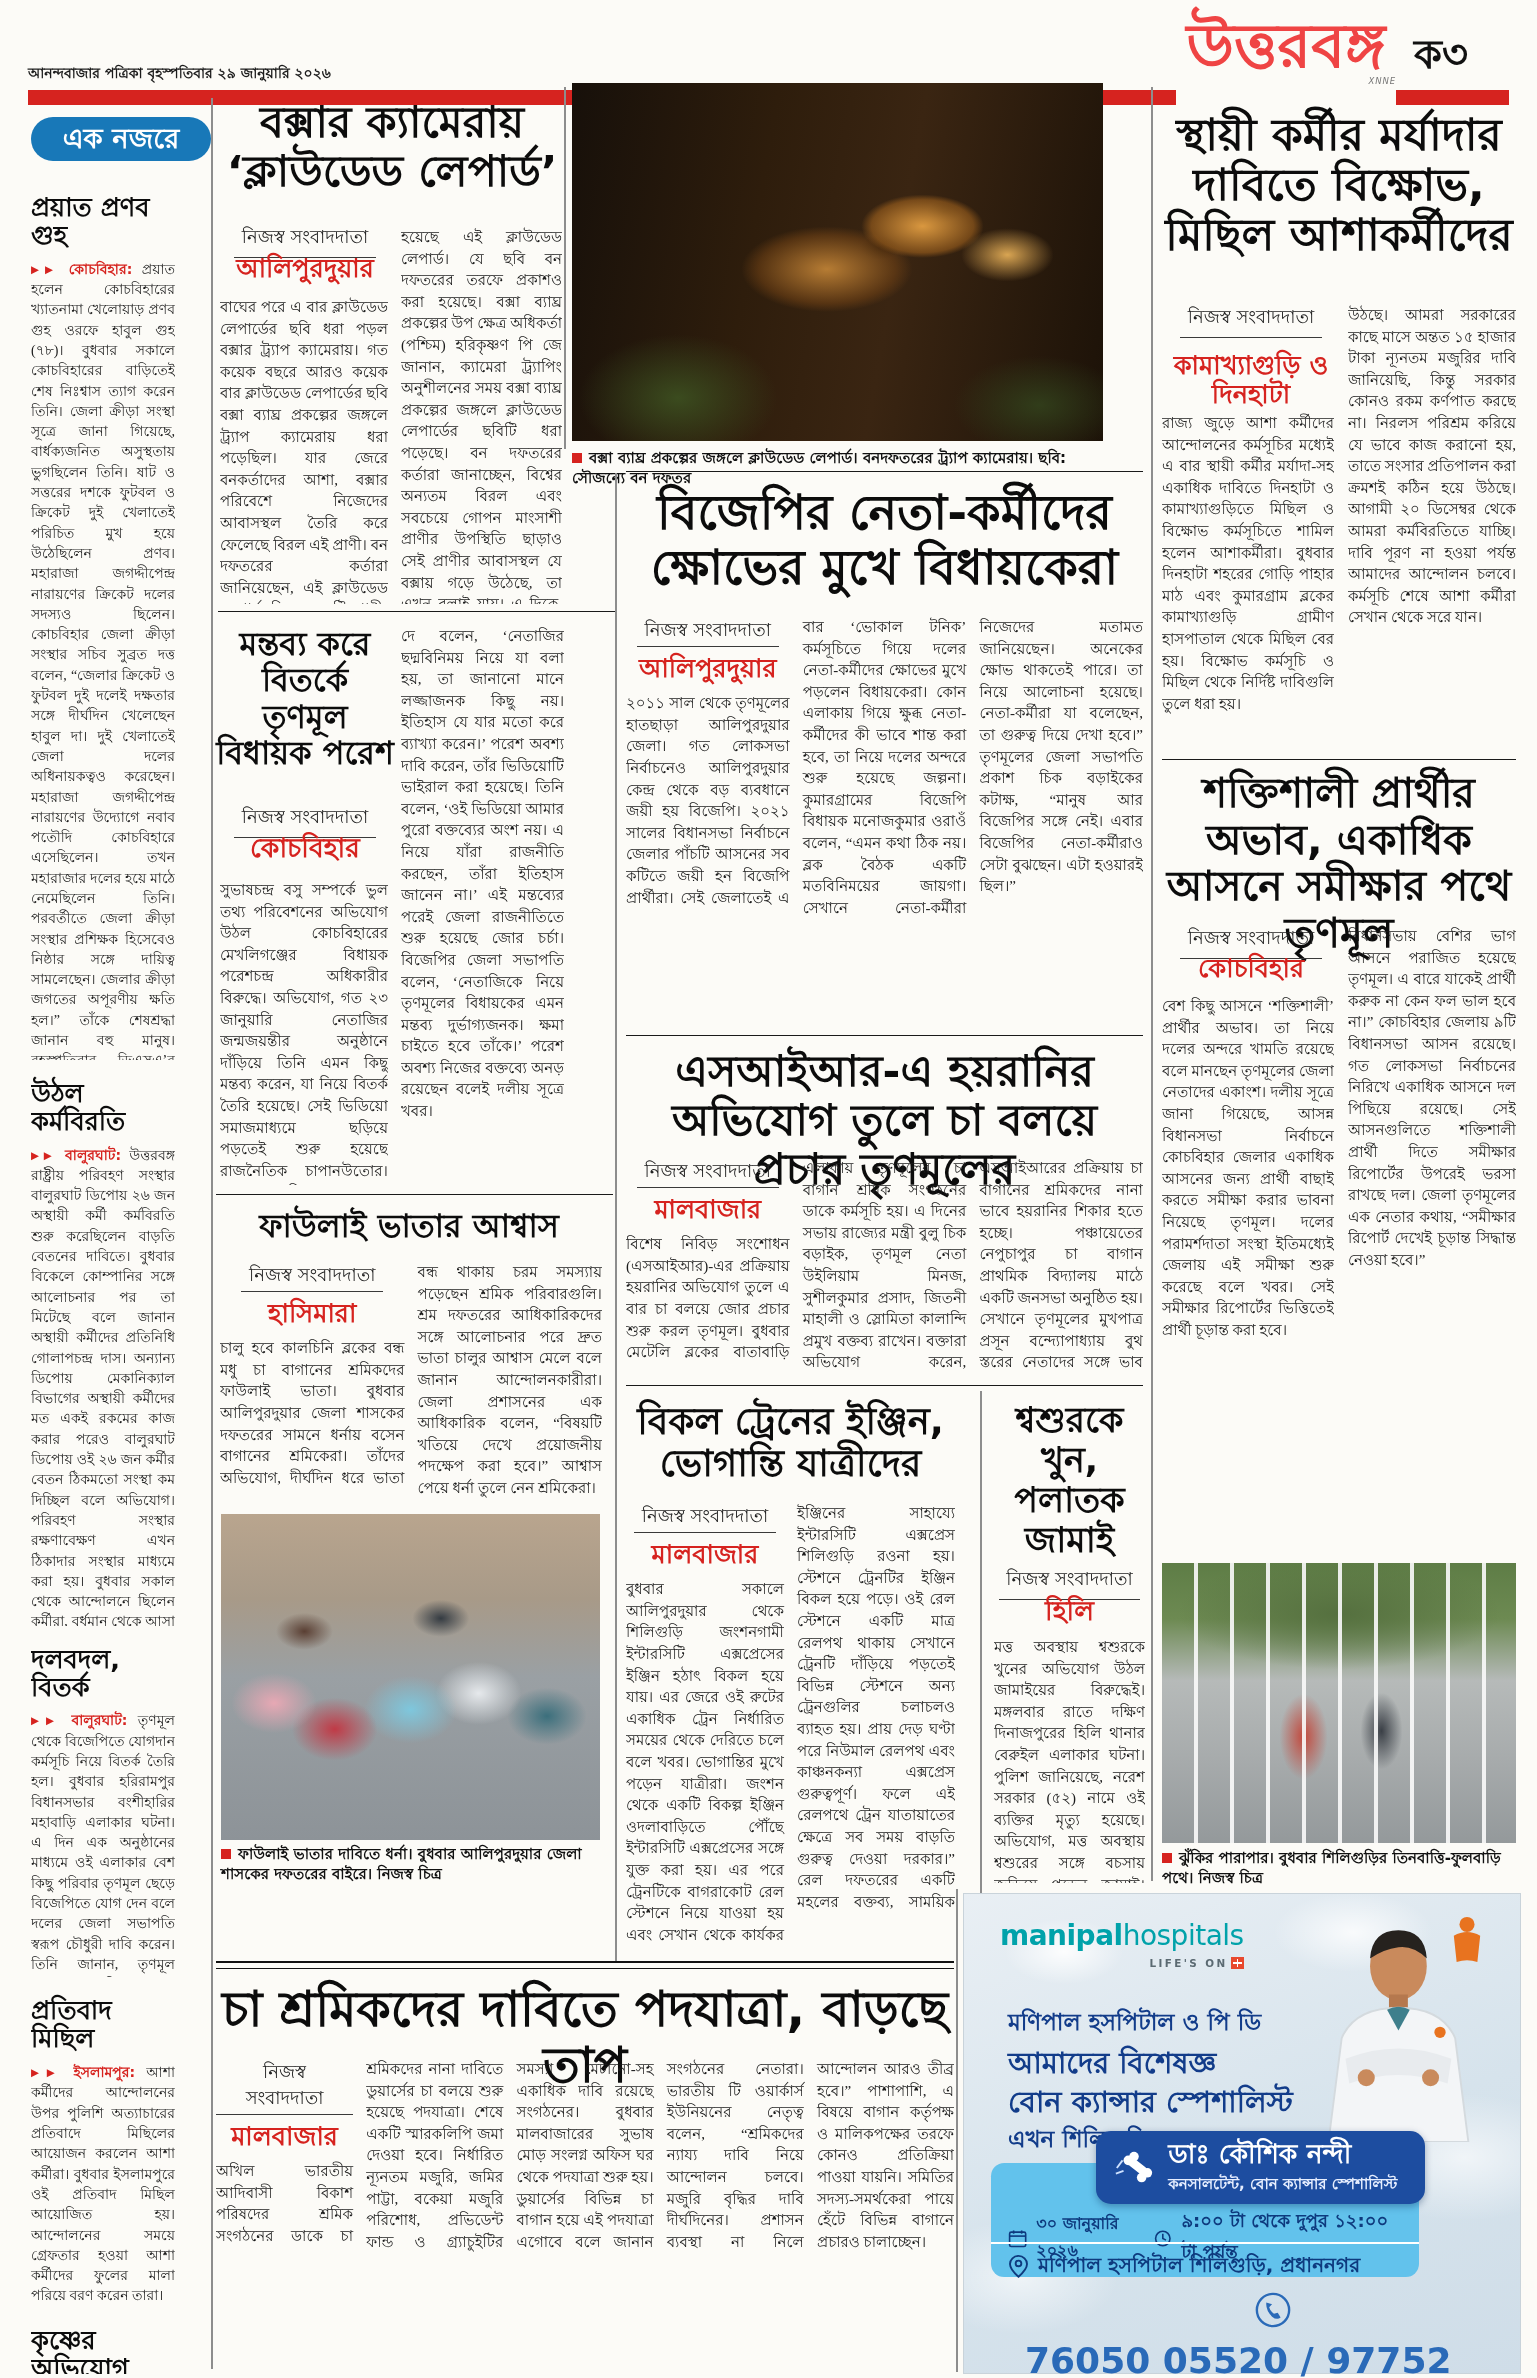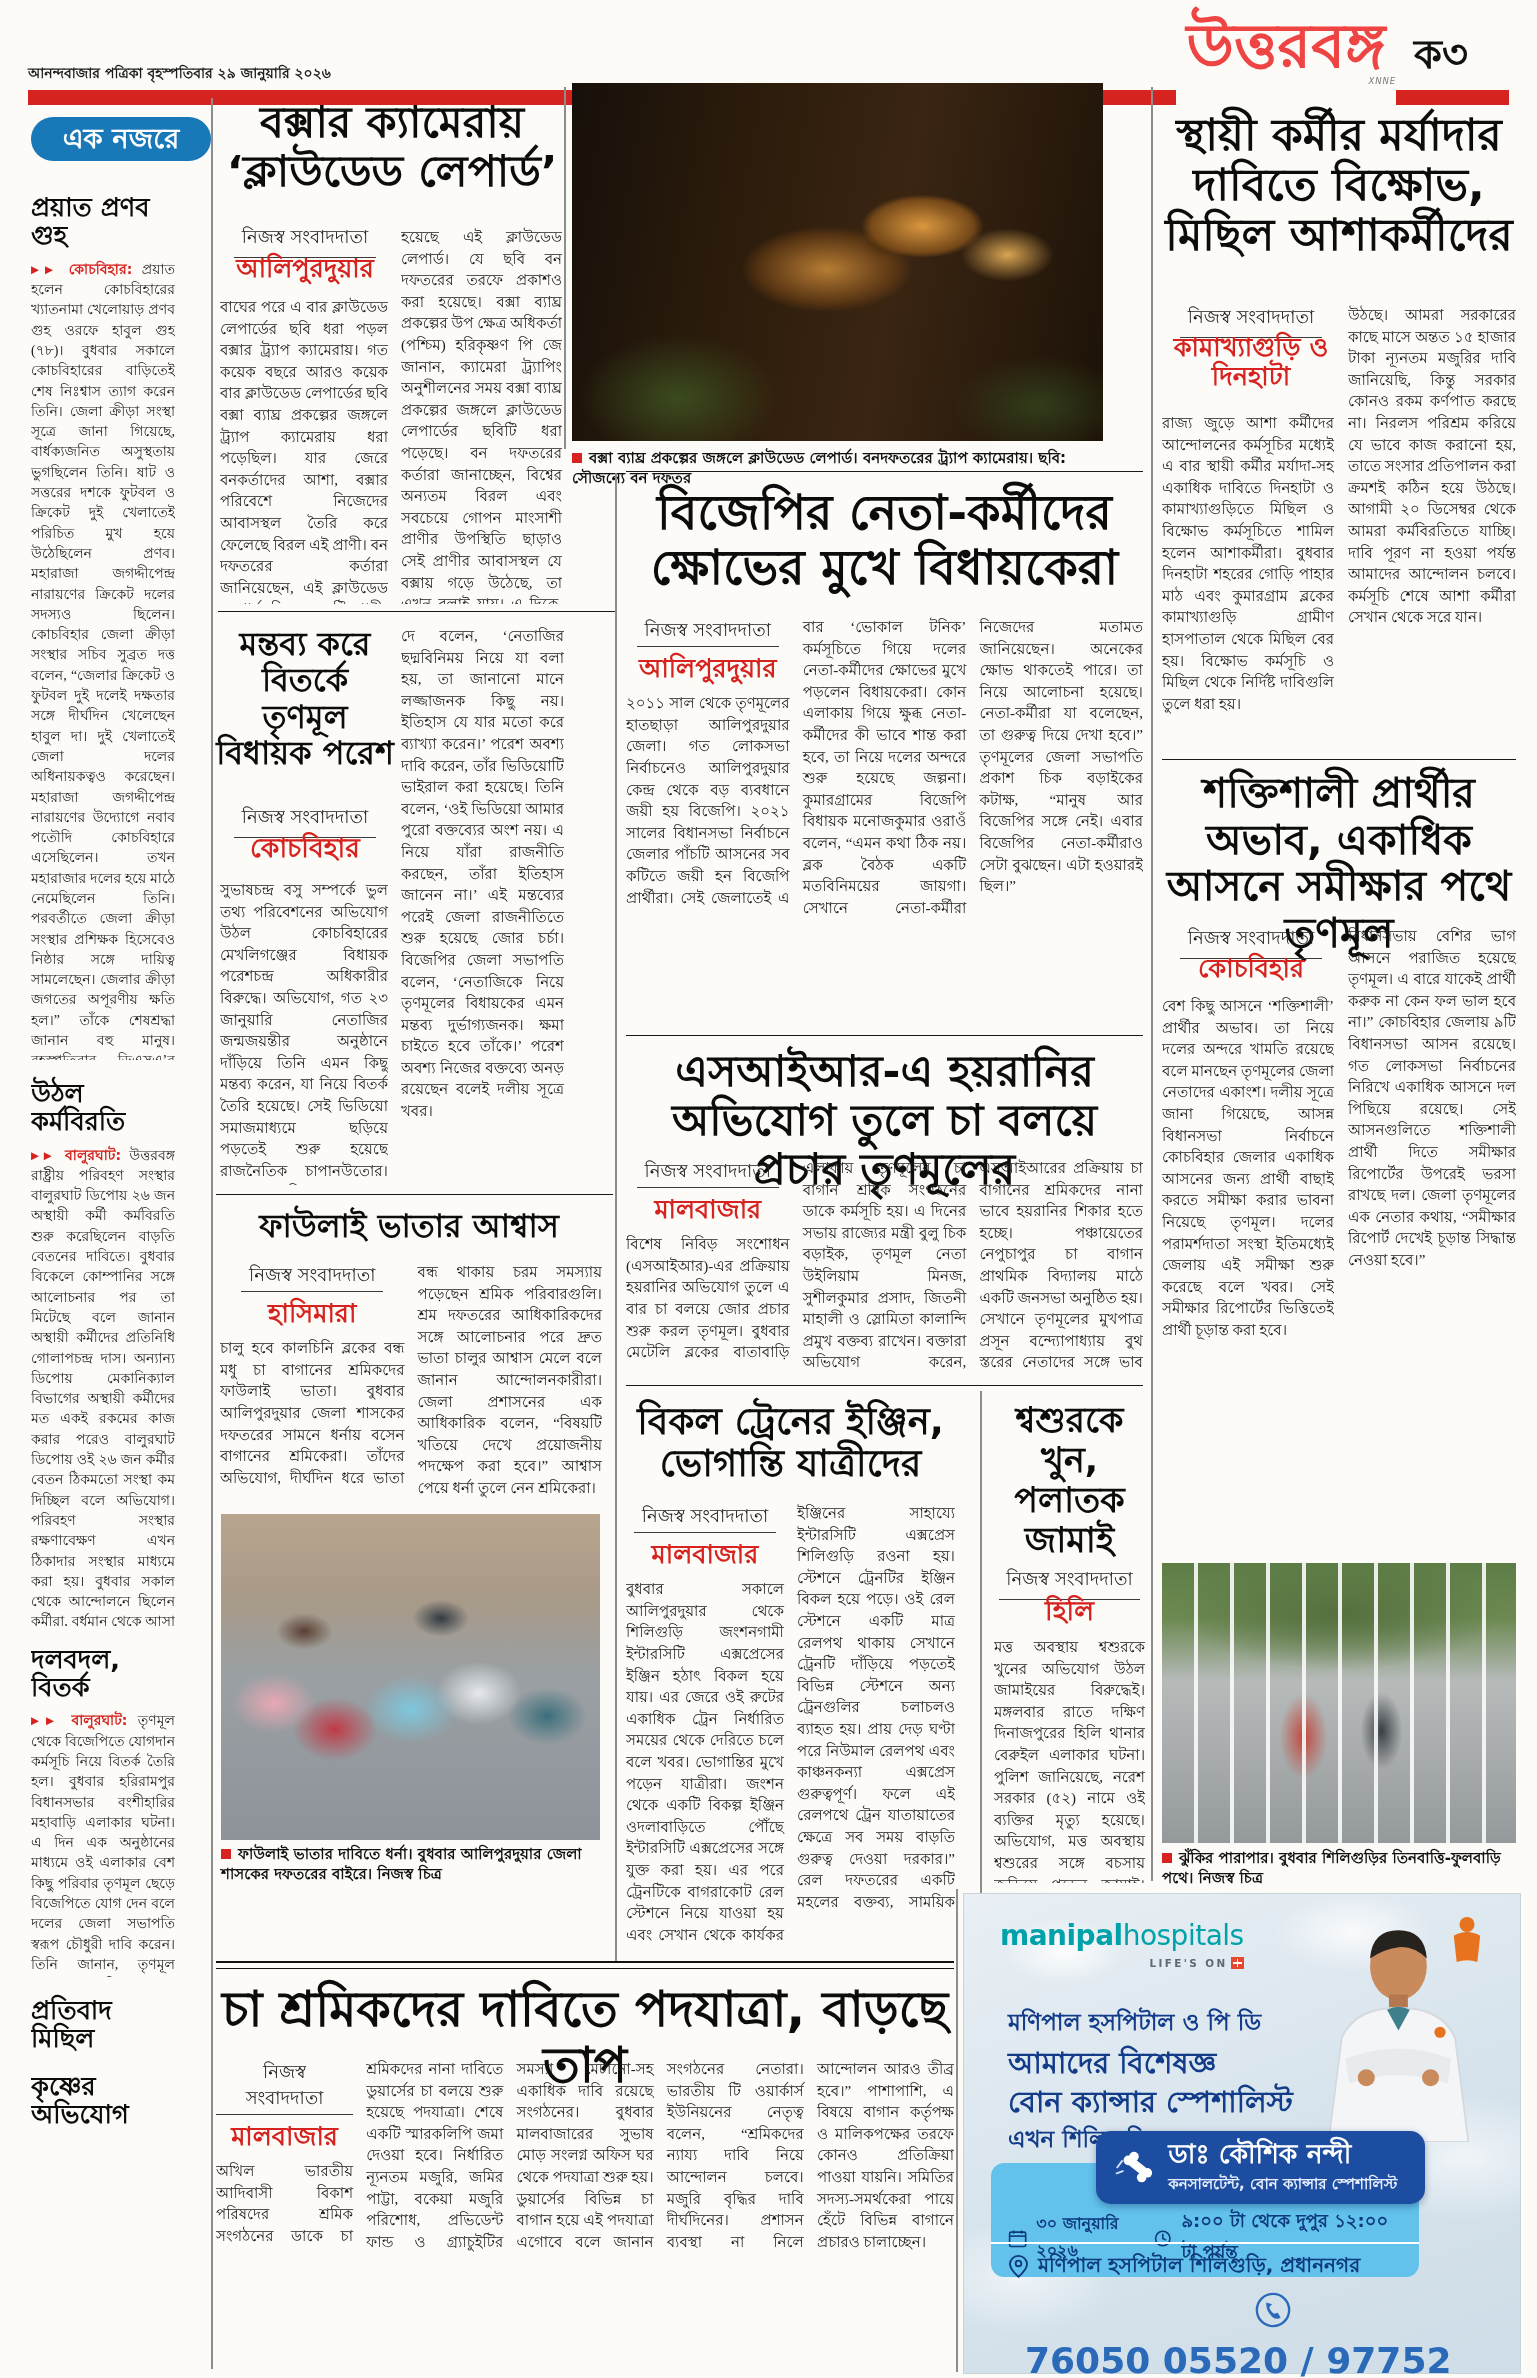--- a/index.html
+++ b/index.html
@@ -102,20 +102,22 @@
       <p style="max-height:481px;"><span class="loc-red">বালুরঘাট:</span>
         <span>উত্তরবঙ্গ রাষ্ট্রীয় পরিবহণ সংস্থার বালুরঘাট ডিপোয় ২৬ জন অস্থায়ী কর্মী কর্মবিরতি শুরু করেছিলেন বাড়তি বেতনের দাবিতে। বুধবার বিকেলে কোম্পানির সঙ্গে আলোচনার পর তা মিটেছে বলে জানান অস্থায়ী কর্মীদের প্রতিনিধি গোলাপচন্দ্র দাস। অন্যান্য ডিপোয় মেকানিক্যাল বিভাগের অস্থায়ী কর্মীদের মত একই রকমের কাজ করার পরেও বালুরঘাট ডিপোয় ওই ২৬ জন কর্মীর বেতন ঠিকমতো সংস্থা কম দিচ্ছিল বলে অভিযোগ। পরিবহণ সংস্থার রক্ষণাবেক্ষণ এখন ঠিকাদার সংস্থার মাধ্যমে করা হয়। বুধবার সকাল থেকে আন্দোলনে ছিলেন কর্মীরা, বর্ধমান থেকে আসা তিন জন মেকানিক্যাল কর্মীকে বালুরঘাট ডিপোয় ঢুকতে বাধাও দেন তাঁরা। তাতে পরিষেবা ব্যাহত হওয়ার আশঙ্কা তৈরি হয়। বিকেলের পর ঠিকাদার সংস্থার প্রতিনিধি কর্মীদের সঙ্গে আলোচনায় বসে।</span></p>
     </div>
     <div class="sb-item">
       <h2>দলবদল, বিতর্ক</h2>
       <p style="max-height:267px;"><span class="loc-red">বালুরঘাট:</span>
         <span>তৃণমূল থেকে বিজেপিতে যোগদান কর্মসূচি নিয়ে বিতর্ক তৈরি হল। বুধবার হরিরামপুর বিধানসভার বংশীহারির মহাবাড়ি এলাকার ঘটনা। এ দিন এক অনুষ্ঠানের মাধ্যমে ওই এলাকার বেশ কিছু পরিবার তৃণমূল ছেড়ে বিজেপিতে যোগ দেন বলে দলের জেলা সভাপতি স্বরূপ চৌধুরী দাবি করেন। তিনি জানান, তৃণমূল জেলা সভাপতির এলাকা থেকেই মানুষজন বিজেপিতে যোগ দিয়েছেন। দলবদলের অনুষ্ঠানে গঙ্গারামপুরের বিধায়ক সত্যেন্দ্রনাথ রায় ও বিজেপির সাধারণ সম্পাদক দেবব্রত মজুমদার উপস্থিত ছিলেন। এ প্রসঙ্গে তৃণমূল জেলা সভাপতি সুভাষ ভাওয়াল বলেন, “বংশীহারি ব্লকের কল্যাণী গ্রামের এক ব্যক্তিকে সামনে রেখে বিজেপি দলবদলের ফলাও প্রচার করছে, তা আদৌ সত্য নয়।” ওই ব্যক্তি কোনও রাজনৈতিক দল করতেন না বলে সুভাষ জানান।</span></p>
     </div>
     <div class="sb-item">
       <h2>প্রতিবাদ মিছিল</h2>
+      <p style="max-height:299px;"><span class="loc-red">ইসলামপুর:</span>
+        <span>আশা কর্মীদের আন্দোলনের উপর পুলিশি অত্যাচারের প্রতিবাদে মিছিলের আয়োজন করলেন আশা কর্মীরা। বুধবার ইসলামপুরে ওই প্রতিবাদ মিছিল আয়োজিত হয়। আন্দোলনের সময়ে গ্রেফতার হওয়া আশা কর্মীদের ফুলের মালা পরিয়ে বরণ করেন তারা।</span></p>
     </div>
     <div class="sb-item">
       <h2>কৃষ্ণের অভিযোগ</h2>
 
     </div>
   </div>
 
   <div class="abs headline" style="left:218px;top:98px;width:348px;font-size:43px;">বক্সার ক্যামেরায় ‘ক্লাউডেড লেপার্ড’</div>
   <div class="abs byline" style="left:220px;top:223px;width:170px;"><span>নিজস্ব সংবাদদাতা</span></div>
   <div class="abs dateline" style="left:220px;top:254px;width:170px;font-size:25.6px;">আলিপুরদুয়ার</div>
@@ -191,21 +193,21 @@
       <div class="byline"><span>নিজস্ব সংবাদদাতা</span></div>
       <div class="dateline" style="font-size:25.6px;margin-top:7.6px;">মালবাজার</div>
     </div>
     <span>অখিল ভারতীয় আদিবাসী বিকাশ পরিষদের শ্রমিক সংগঠনের ডাকে চা শ্রমিকদের নানা দাবিতে ডুয়ার্সের চা বলয়ে শুরু হয়েছে পদযাত্রা। শেষে একটি স্মারকলিপি জমা দেওয়া হবে। নির্ধারিত ন্যূনতম মজুরি, জমির পাট্টা, বকেয়া মজুরি পরিশোধ, প্রভিডেন্ট ফান্ড ও গ্র্যাচুইটির সমস্যা মেটানো-সহ একাধিক দাবি রয়েছে সংগঠনের। বুধবার মালবাজারের সুভাষ মোড় সংলগ্ন অফিস ঘর থেকে পদযাত্রা শুরু হয়। ডুয়ার্সের বিভিন্ন চা বাগান হয়ে এই পদযাত্রা এগোবে বলে জানান সংগঠনের নেতারা। ভারতীয় টি ওয়ার্কার্স ইউনিয়নের নেতৃত্ব বলেন, “শ্রমিকদের ন্যায্য দাবি নিয়ে আন্দোলন চলবে। মজুরি বৃদ্ধির দাবি দীর্ঘদিনের। প্রশাসন ব্যবস্থা না নিলে আন্দোলন আরও তীব্র হবে।” পাশাপাশি, এ বিষয়ে বাগান কর্তৃপক্ষ ও মালিকপক্ষের তরফে কোনও প্রতিক্রিয়া পাওয়া যায়নি। সমিতির সদস্য-সমর্থকেরা পায়ে হেঁটে বিভিন্ন বাগানে প্রচারও চালাচ্ছেন।</span>
   </div>
 
   <div class="abs vr" style="left:1151px;top:87px;height:1794px;"></div>
 
   <div class="abs headline" style="left:1162px;top:110px;width:354px;font-size:44px;">স্থায়ী কর্মীর মর্যাদার দাবিতে বিক্ষোভ, মিছিল আশাকর্মীদের</div>
   <div class="abs byline" style="left:1162px;top:303px;width:178px;"><span>নিজস্ব সংবাদদাতা</span></div>
-  <div class="abs dateline" style="left:1162px;top:333px;width:178px;font-size:25.6px;">কামাখ্যাগুড়ি ও দিনহাটা</div>
+  <div class="abs dateline" style="left:1162px;top:351px;width:178px;font-size:25.6px;">কামাখ্যাগুড়ি ও দিনহাটা</div>
   <div class="abs body-text" style="left:1162px;top:413px;width:172px;height:341px;">রাজ্য জুড়ে আশা কর্মীদের আন্দোলনের কর্মসূচির মধ্যেই এ বার স্থায়ী কর্মীর মর্যাদা-সহ একাধিক দাবিতে দিনহাটা ও কামাখ্যাগুড়িতে মিছিল ও বিক্ষোভ কর্মসূচিতে শামিল হলেন আশাকর্মীরা। বুধবার দিনহাটা শহরের গোড়ি পাহার মাঠ এবং কুমারগ্রাম ব্লকের কামাখ্যাগুড়ি গ্রামীণ হাসপাতাল থেকে মিছিল বের হয়। বিক্ষোভ কর্মসূচি ও মিছিল থেকে নির্দিষ্ট দাবিগুলি তুলে ধরা হয়।</div>
   <div class="abs body-text" style="left:1348px;top:305px;width:168px;height:449px;">উঠছে। আমরা সরকারের কাছে মাসে অন্তত ১৫ হাজার টাকা ন্যূনতম মজুরির দাবি জানিয়েছি, কিন্তু সরকার কোনও রকম কর্ণপাত করছে না। নিরলস পরিশ্রম করিয়ে যে ভাবে কাজ করানো হয়, তাতে সংসার প্রতিপালন করা ক্রমশই কঠিন হয়ে উঠছে। আগামী ২০ ডিসেম্বর থেকে আমরা কর্মবিরতিতে যাচ্ছি। দাবি পূরণ না হওয়া পর্যন্ত আমাদের আন্দোলন চলবে। কর্মসূচি শেষে আশা কর্মীরা সেখান থেকে সরে যান।</div>
   <div class="abs hr" style="left:1162px;top:759px;width:354px;"></div>
 
   <div class="abs headline" style="left:1162px;top:770px;width:354px;font-size:41px;">শক্তিশালী প্রার্থীর অভাব, একাধিক আসনে সমীক্ষার পথে তৃণমূল</div>
   <div class="abs byline" style="left:1162px;top:924px;width:178px;"><span>নিজস্ব সংবাদদাতা</span></div>
   <div class="abs dateline" style="left:1162px;top:954px;width:178px;font-size:25.6px;">কোচবিহার</div>
   <div class="abs body-text" style="left:1162px;top:996px;width:172px;height:553px;">বেশ কিছু আসনে ‘শক্তিশালী’ প্রার্থীর অভাব। তা নিয়ে দলের অন্দরে খামতি রয়েছে বলে মানছেন তৃণমূলের জেলা নেতাদের একাংশ। দলীয় সূত্রে জানা গিয়েছে, আসন্ন বিধানসভা নির্বাচনে কোচবিহার জেলার একাধিক আসনের জন্য প্রার্থী বাছাই করতে সমীক্ষা করার ভাবনা নিয়েছে তৃণমূল। দলের পরামর্শদাতা সংস্থা ইতিমধ্যেই জেলায় এই সমীক্ষা শুরু করেছে বলে খবর। সেই সমীক্ষার রিপোর্টের ভিত্তিতেই প্রার্থী চূড়ান্ত করা হবে।</div>
   <div class="abs body-text" style="left:1348px;top:926px;width:168px;height:623px;">বিধানসভায় বেশির ভাগ আসনে পরাজিত হয়েছে তৃণমূল। এ বারে যাকেই প্রার্থী করুক না কেন ফল ভাল হবে না।” কোচবিহার জেলায় ৯টি বিধানসভা আসন রয়েছে। গত লোকসভা নির্বাচনের নিরিখে একাধিক আসনে দল পিছিয়ে রয়েছে। সেই আসনগুলিতে শক্তিশালী প্রার্থী দিতে সমীক্ষার রিপোর্টের উপরেই ভরসা রাখছে দল। জেলা তৃণমূলের এক নেতার কথায়, “সমীক্ষার রিপোর্ট দেখেই চূড়ান্ত সিদ্ধান্ত নেওয়া হবে।”</div>
 

